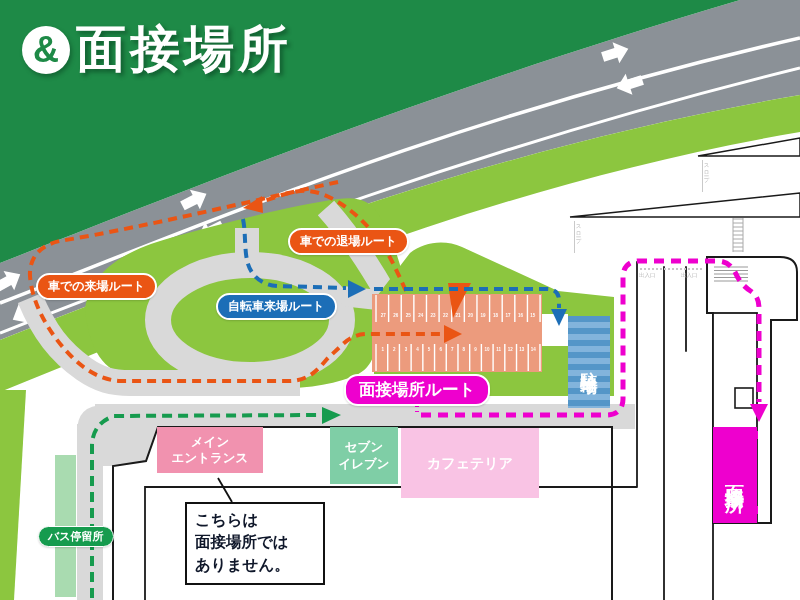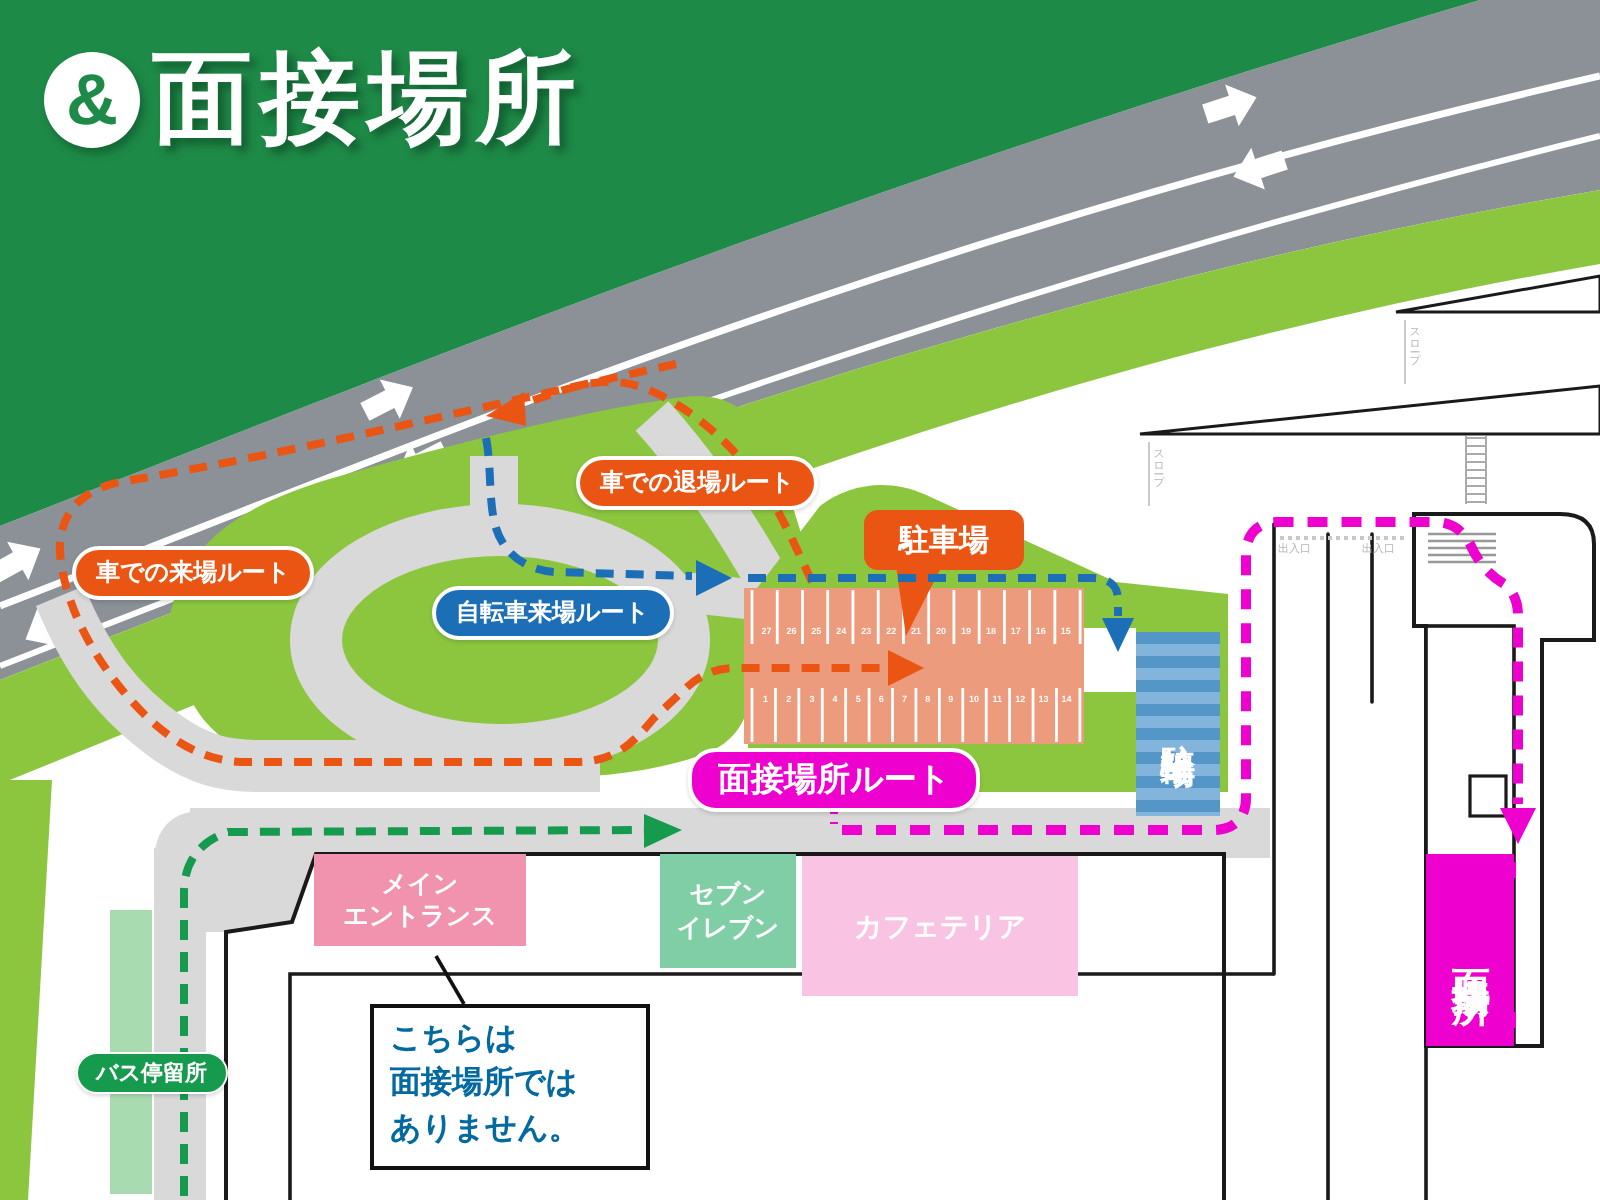--- a/index.html
+++ b/index.html
@@ -37,21 +37,21 @@
   #blk-cafe{left:401px;top:428px;width:138px;height:70px;background:var(--pale-pink);font-size:14px;}
   .vblock{position:absolute;z-index:2;display:flex;align-items:center;justify-content:center;
           color:#fff;font-weight:bold;}
   #blk-bike{left:568px;top:316px;width:42px;height:92px;font-size:17px;
             background:repeating-linear-gradient(180deg,var(--bike-blue) 0 6px,var(--bike-blue-light) 6px 12px);}
   #blk-interview{left:713px;top:427px;width:44px;height:96px;background:var(--magenta);font-size:19px;}
   .vtext{writing-mode:vertical-rl;text-orientation:upright;letter-spacing:3px;line-height:1;}
   
   #callout{position:absolute;left:185px;top:502px;width:140px;height:83px;z-index:3;
            background:#fff;border:2px solid #111;box-sizing:border-box;padding:5px 8px;
-           color:#0369a1;font-weight:bold;font-size:15.5px;line-height:1.45;}
+           color:#0f172a;font-weight:bold;font-size:15.5px;line-height:1.45;}
   
   #bus-pill{left:38px;top:526px;}
   
   .anno{position:absolute;z-index:2;color:#b5b5b5;font-size:5.5px;line-height:1.1;}
   .anno.v{writing-mode:vertical-rl;text-orientation:upright;border-left:1px solid #c9c9c9;
           padding-left:1px;height:32px;}
   
   .stall-row{position:absolute;z-index:2;left:377px;width:162px;height:8px;display:flex;
              justify-content:space-between;align-items:center;}
   .stall-row span{color:rgba(255,255,255,.95);font-size:4.5px;font-weight:bold;flex:1;text-align:center;}
@@ -199,21 +199,20 @@
       <span class="amp">&amp;</span>
       <span class="txt">面接場所</span>
     </div>
   </div>
 
   <div class="pill orange" style="left:36px;top:273px;">車での来場ルート</div>
   <div class="pill orange" style="left:288px;top:228px;">車での退場ルート</div>
   <div class="pill blue" style="left:216px;top:293px;">自転車来場ルート</div>
   <div class="pill magenta" style="left:344px;top:374px;">面接場所ルート</div>
   <div class="pill green" id="bus-pill">バス停留所</div>
-  <div id="parking-bubble">駐車場</div>
 
   <div class="block" id="blk-main">
     <span>メイン</span>
     <span>エントランス</span>
   </div>
   <div class="block" id="blk-seven">
     <span>セブン</span>
     <span>イレブン</span>
   </div>
   <div class="block" id="blk-cafe">

